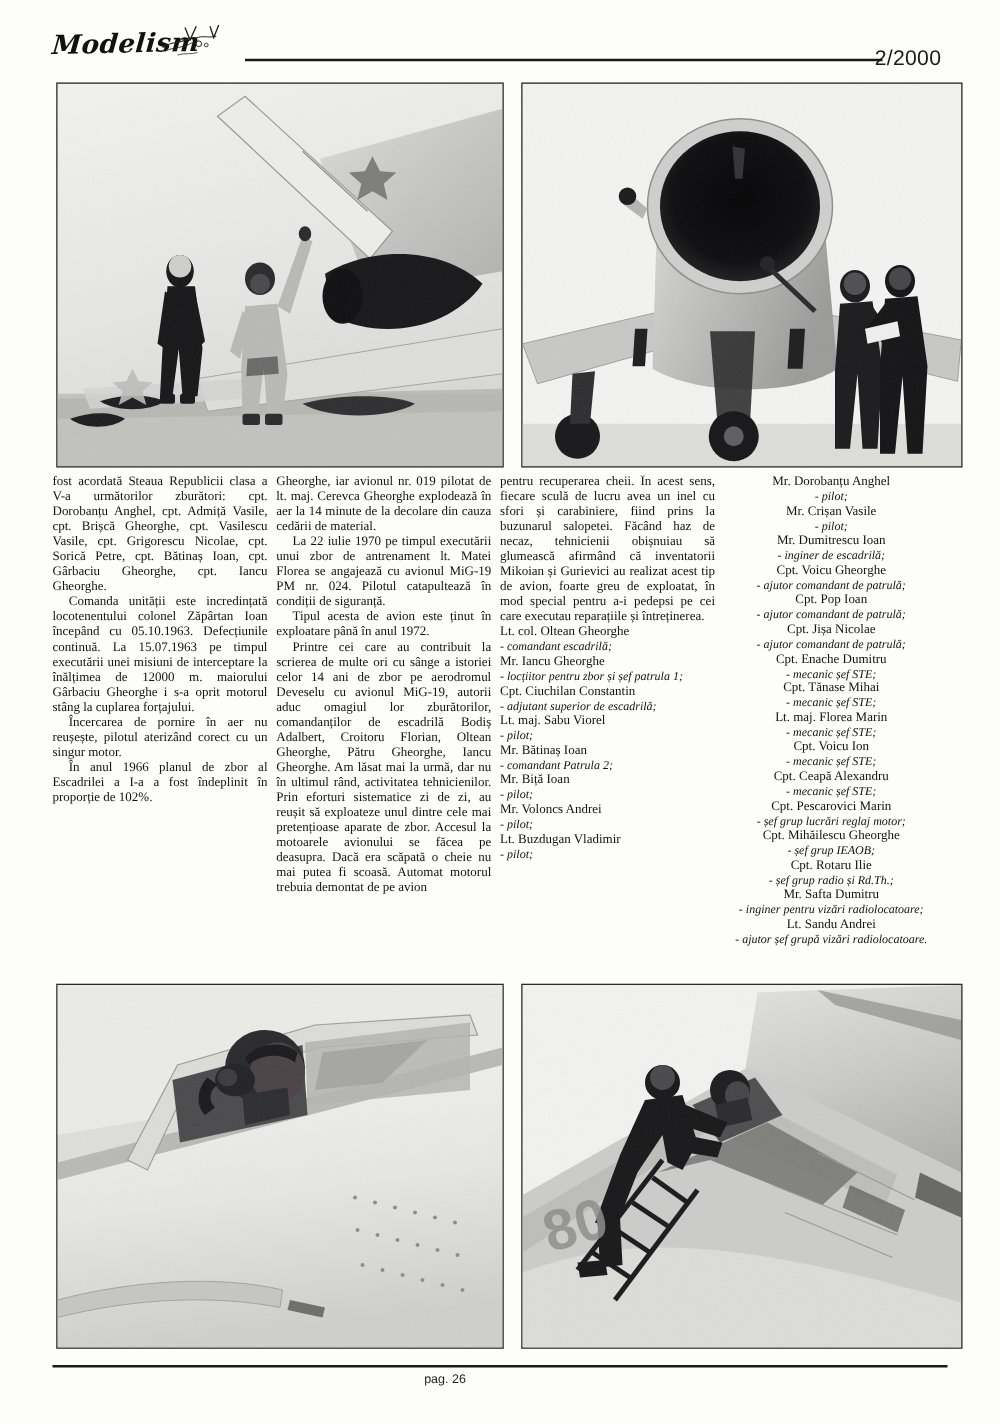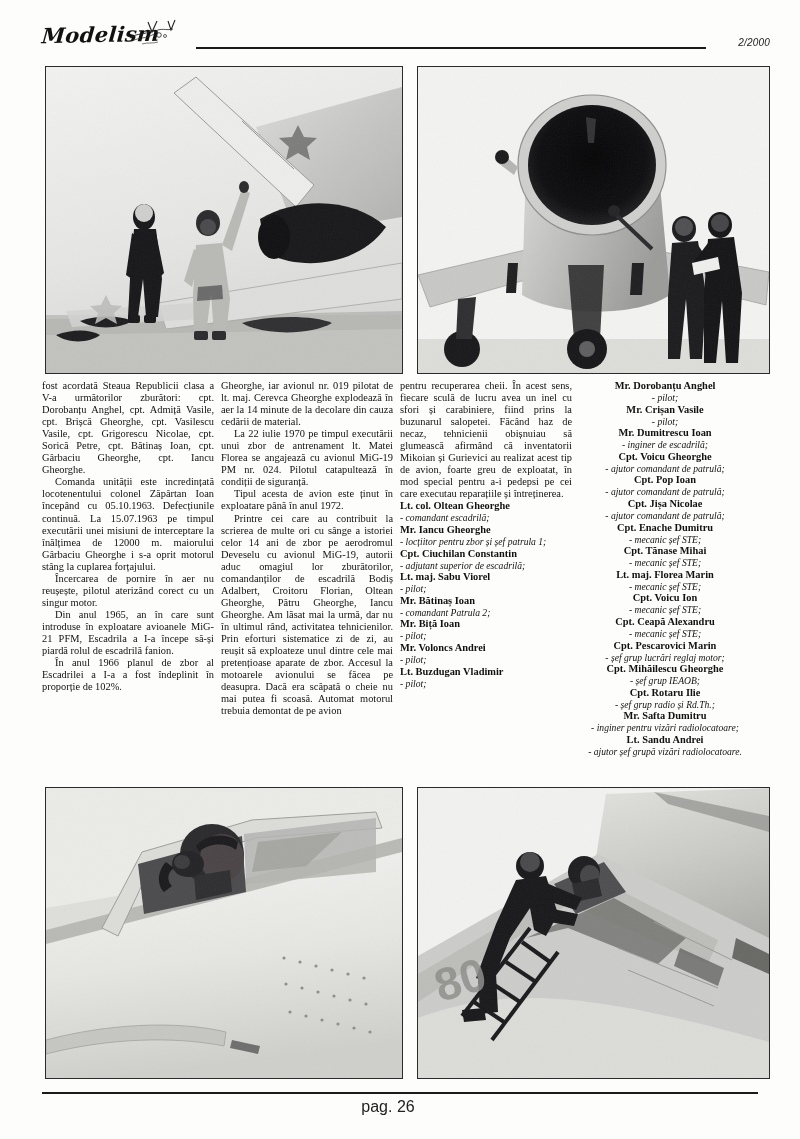--- a/index.html
+++ b/index.html
@@ -51,27 +51,26 @@
   .mast-rule {
     position: absolute;
     left: 196px;
     top: 47px;
     width: 510px;
     height: 2px;
     background: #1a1a1a;
   }
   .mast-issue {
     position: absolute;
-    right: 30px;
+    right: 47px;
     top: 37px;
     font-family: "Liberation Sans", sans-serif;
-    font-size: 10px;
+    font-size: 17px;
     color: #1a1a1a;
     letter-spacing: 0.2px;
-    font-style: italic;
   }
 
   
   .photo {
     position: absolute;
     border: 1px solid #2b2b2b;
     overflow: hidden;
     background: #cfcfcf;
   }
   .photo svg { display: block; width: 100%; height: 100%; }
@@ -109,21 +108,21 @@
   }
   .col p.cont {
     text-indent: 0;
   }
 
   
   .col.roster {
     text-align: center;
   }
   .roster .rname {
-    font-weight: bold;
+    font-weight: normal;
     font-size: 10.4px;
     line-height: 12.0px;
     margin: 0;
     text-indent: 0;
   }
   .roster .rrole {
     font-style: italic;
     font-size: 9.6px;
     line-height: 11.6px;
     margin: 0;
@@ -139,23 +138,22 @@
     height: 2px;
     background: #1a1a1a;
   }
   #footer-text {
     position: absolute;
     left: 0;
     top: 1098px;
     width: 712px;
     text-align: center;
     font-family: "Liberation Sans", sans-serif;
-    font-size: 16px;
+    font-size: 10px;
     color: #222;
-    padding-left: 32px;
   }
 </style>
 </head>
 <body>
 
 <div id="page">
 
   <div id="masthead">
     <div class="mast-logo">Modelism</div>
     <svg class="mast-squiggle" viewBox="0 0 62 30">
@@ -311,21 +309,20 @@
       <rect width="351" height="306" filter="url(#grainB)" opacity="0.5"></rect>
     </svg>
   </div>
 
   <div id="columns">
 
     <div class="col">
       <p class="cont">fost acordată Steaua Republicii clasa a V-a următorilor zburători: cpt. Dorobanțu Anghel, cpt. Admiță Vasile, cpt. Brișcă Gheorghe, cpt. Vasilescu Vasile, cpt. Grigorescu Nicolae, cpt. Sorică Petre, cpt. Bătinaș Ioan, cpt. Gârbaciu Gheorghe, cpt. Iancu Gheorghe.</p>
       <p>Comanda unității este incredințată locotenentului colonel Zăpârtan Ioan începând cu 05.10.1963. Defecțiunile continuă. La 15.07.1963 pe timpul executării unei misiuni de interceptare la înălțimea de 12000 m. maiorului Gârbaciu Gheorghe i s-a oprit motorul stâng la cuplarea forțajului.</p>
       <p>Încercarea de pornire în aer nu reușește, pilotul aterizând corect cu un singur motor.</p>
-      <p>Din anul 1965, an în care sunt introduse în exploatare avioanele MiG-21 PFM, Escadrila a I-a începe să-și piardă rolul de escadrilă fanion.</p>
       <p>În anul 1966 planul de zbor al Escadrilei a I-a a fost îndeplinit în proporție de 102%.</p>
     </div>
 
     <div class="col">
       <p class="cont">Gheorghe, iar avionul nr. 019 pilotat de lt. maj. Cerevca Gheorghe explodează în aer la 14 minute de la decolare din cauza cedării de material.</p>
       <p>La 22 iulie 1970 pe timpul executării unui zbor de antrenament lt. Matei Florea se angajează cu avionul MiG-19 PM nr. 024. Pilotul catapultează în condiții de siguranță.</p>
       <p>Tipul acesta de avion este ținut în exploatare până în anul 1972.</p>
       <p>Printre cei care au contribuit la scrierea de multe ori cu sânge a istoriei celor 14 ani de zbor pe aerodromul Deveselu cu avionul MiG-19, autorii aduc omagiul lor zburătorilor, comandanților de escadrilă Bodiș Adalbert, Croitoru Florian, Oltean Gheorghe, Pătru Gheorghe, Iancu Gheorghe. Am lăsat mai la urmă, dar nu în ultimul rând, activitatea tehnicienilor. Prin eforturi sistematice zi de zi, au reușit să exploateze unul dintre cele mai pretențioase aparate de zbor. Accesul la motoarele avionului se făcea pe deasupra. Dacă era scăpată o cheie nu mai putea fi scoasă. Automat motorul trebuia demontat de pe avion</p>
     </div>
 

